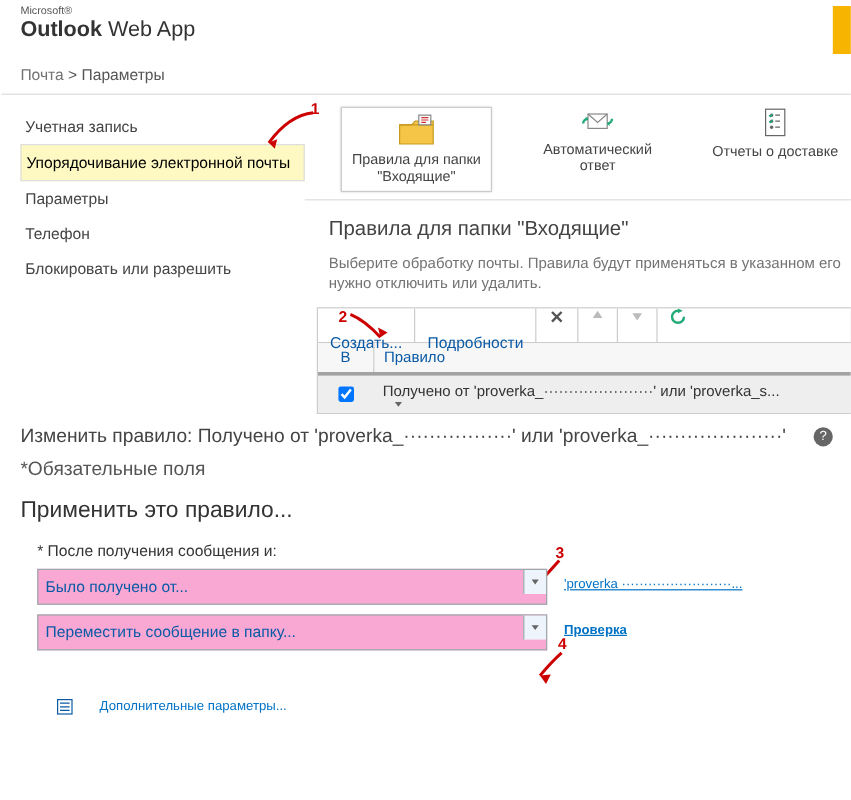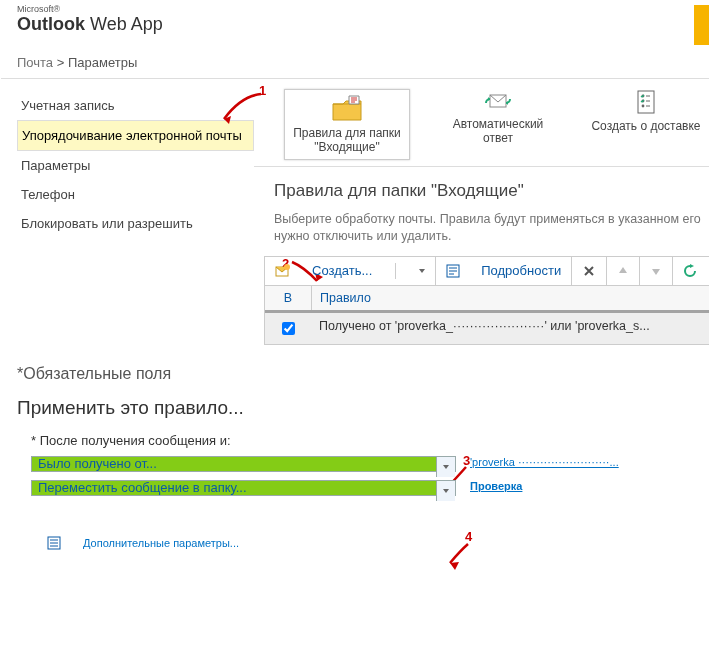--- a/index.html
+++ b/index.html
@@ -18,21 +18,21 @@
 .nav-item{padding:7px 4px;color:#444;cursor:pointer;}
 .nav-item.active{background:#fef9c3;border:1px solid #ddd;color:#000;font-weight:400;}
 .ribbon{flex:1;position:relative;}
 .ribbon-btns{display:flex;gap:28px;padding:2px 4px 6px 30px;align-items:flex-start;}
 .rb{display:flex;flex-direction:column;align-items:center;width:120px;text-align:center;color:#444;cursor:pointer;}
 .rb.active{background:#fff;border:1px solid #ccc;box-shadow:0 0 2px rgba(0,0,0,.2);padding:4px 2px;}
 .rb .lbl{font-size:12px;line-height:1.2;margin-top:4px;}
 .section-title{font-size:17px;color:#444;margin:14px 0 10px 20px;}
 .section-text{font-size:12.5px;color:#737373;margin:0 0 10px 20px;line-height:1.4;}
 .toolbar{display:flex;border:1px solid #ccc;margin-left:10px;height:28px;align-items:stretch;}
-.tbtn{display:flex;align-items:center;gap:21px;padding:0 10px;border-right:1px solid #ccc;color:#0b5aa5;cursor:pointer;font-size:13px;}
+.tbtn{display:flex;align-items:flex-end;gap:21px;padding:0 10px;border-right:1px solid #ccc;color:#0b5aa5;cursor:pointer;font-size:13px;flex-direction:column;}
 .tbtn:last-child{border-right:none;}
 .tbtn.disabled{color:#999;}
 .arrow-down{width:0;height:0;border-left:3px solid transparent;border-right:3px solid transparent;border-top:4px solid #666;display:inline-block;}
 .table{margin-left:10px;border:1px solid #ccc;border-top:none;}
 .thead{display:flex;background:#f7f7f7;}
 .th{padding:5px 8px;color:#0b5aa5;font-size:12.5px;}
 .th.c1{width:30px;text-align:center;}
 .th.c2{flex:1;border-left:1px solid #ccc;}
 .trow{display:flex;background:#eee;border-top:3px solid #a3a3a3;}
 .td{padding:6px 8px;font-size:12.5px;}
@@ -41,21 +41,21 @@
 .annot{position:absolute;color:#c00;font-weight:700;font-family:Arial;}
 .arrow-red{position:absolute;}
 .edit-rule{padding:10px 16px 0 16px;}
 .edit-title{font-size:16px;color:#444;display:flex;align-items:center;gap:8px;}
 .help-circle{width:16px;height:16px;border-radius:50%;background:#666;color:#fff;font-size:11px;display:flex;align-items:center;justify-content:center;margin-left:auto;}
 .req{color:#555;margin-top:10px;font-size:16px;}
 .apply-label{margin-top:14px;font-size:19px;}
 .field-row{display:flex;align-items:center;gap:14px;margin-top:4px;}
 .field-label{margin-top:14px;font-size:13px;}
 .combo{position:relative;width:425px;margin-top:4px;margin-left:14px;}
-.combo-input{width:100%;height:16px;border:1px solid #9aa;padding:2px 22px 2px 6px;font-size:13px;color:#0b5aa5;background:#84cc16;box-sizing:border-box;}
+.combo-input{width:100%;height:30px;border:1px solid #9aa;padding:2px 22px 2px 6px;font-size:13px;color:#0b5aa5;background:#f9a8d4;box-sizing:border-box;}
 .combo-btn{position:absolute;right:1px;top:1px;width:18px;height:20px;background:#eef4fb;border-left:1px solid #9aa;display:flex;align-items:center;justify-content:center;cursor:pointer;}
 .link{color:#0072c6;text-decoration:underline;cursor:pointer;font-size:11px;font-weight:600;}
 .link.sm{font-weight:400;}
 .adv{display:flex;align-items:center;gap:22px;margin:40px 0 0 30px;}
 svg{display:block;}
 .icon-folder{width:32px;height:28px;}
 .icon-auto{width:28px;height:24px;}
 .icon-report{width:24px;height:26px;}
 </style>
 </head>
@@ -135,21 +135,21 @@
       </div>
       <div class="rb">
         <svg class="icon-report" viewBox="0 0 24 26">
               <rect x="4" y="2" width="16" height="22" fill="#fff" stroke="#666"></rect>
               <circle cx="9" cy="7" r="1.4" fill="#666"></circle>
               <circle cx="9" cy="12" r="1.4" fill="#666"></circle>
               <circle cx="9" cy="17" r="1.4" fill="#666"></circle>
               <path d="M12 7 l4 0 M12 12 l4 0 M12 17 l4 0" stroke="#666"></path>
               <path d="M7 7 l1 1 l2 -2 M7 12 l1 1 l2 -2" stroke="#2a7" stroke-width="1.2" fill="none"></path>
             </svg>
-        <div class="lbl">Создать о доставке</div>
+        <div class="lbl">Отчеты о доставке</div>
       </div>
     </div>
     <div class="hr"></div>
 
     <div class="section-title">Правила для папки "Входящие"</div>
     <div class="section-text">Выберите обработку почты. Правила будут применяться в указанном его нужно отключить или удалить.</div>
 
     <div class="toolbar">
       <div class="tbtn">
         <svg width="16" height="14" viewBox="0 0 16 14">
@@ -198,20 +198,24 @@
       </div>
       <div class="trow">
         <div class="td c1"><input type="checkbox" checked="" style=""></div>
         <div class="td c2">Получено от 'proverka_······················' или 'proverka_s...</div>
       </div>
     </div>
   </div>
 </div>
 
 <div class="edit-rule">
+  <div class="edit-title">
+    <span>Изменить правило: Получено от 'proverka_·················' или 'proverka_·····················'</span>
+    <span class="help-circle">?</span>
+  </div>
   <div class="req">*Обязательные поля</div>
   <div class="apply-label">Применить это правило...</div>
 
   <div class="field-label" style="margin-left:14px;">* После получения сообщения и:</div>
   <div class="field-row">
     <div class="combo">
       <input class="combo-input" readonly="" value="Было получено от..." style="">
       <div class="combo-btn">
             <span class="arrow-down"></span>
           </div>

